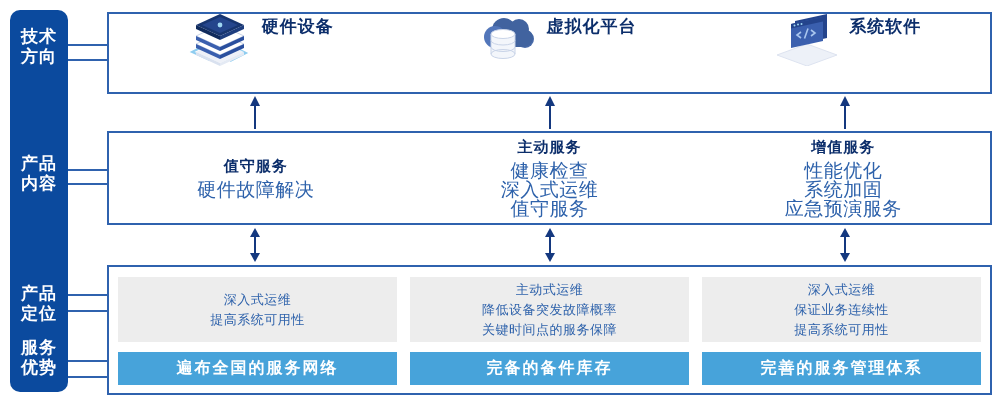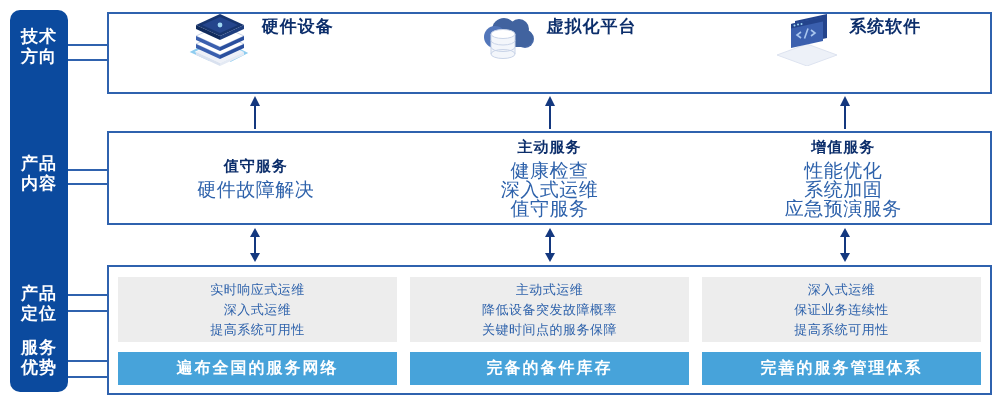--- a/index.html
+++ b/index.html
@@ -182,21 +182,20 @@
   <svg class="arrow arrow-r2" style="left:838px" viewBox="0 0 14 34">
     <line x1="7" y1="7" x2="7" y2="27" stroke="#14387f" stroke-width="2"></line>
     <polygon points="7,0 12,9 2,9" fill="#14387f"></polygon>
     <polygon points="7,34 12,25 2,25" fill="#14387f"></polygon>
   </svg>
 
   <div class="box box-bottom">
 
     <div class="bcol">
       <div class="gray-panel">
-        <div class="gline">实时响应式运维</div>
         <div class="gline">深入式运维</div>
         <div class="gline">提高系统可用性</div>
       </div>
       <div class="banner">遍布全国的服务网络</div>
     </div>
 
     <div class="bcol">
       <div class="gray-panel">
         <div class="gline">主动式运维</div>
         <div class="gline">降低设备突发故障概率</div>

